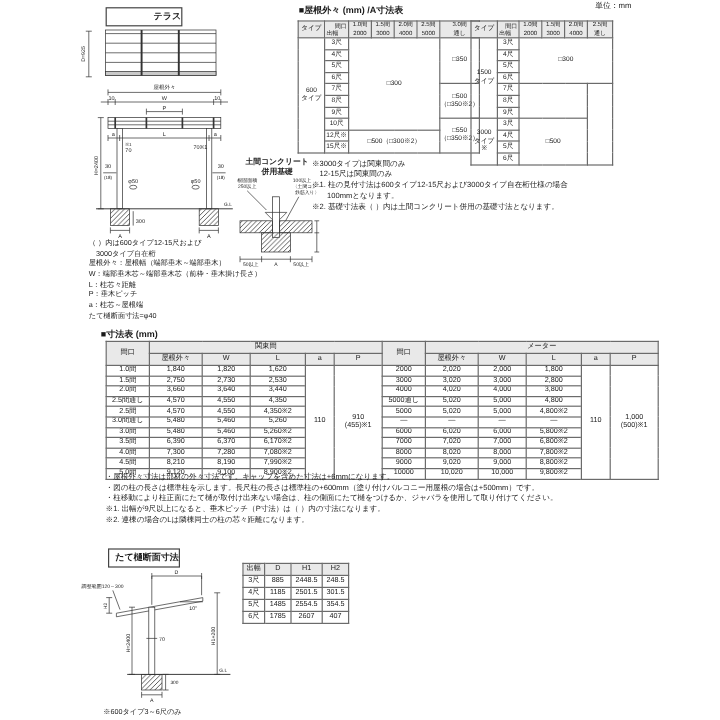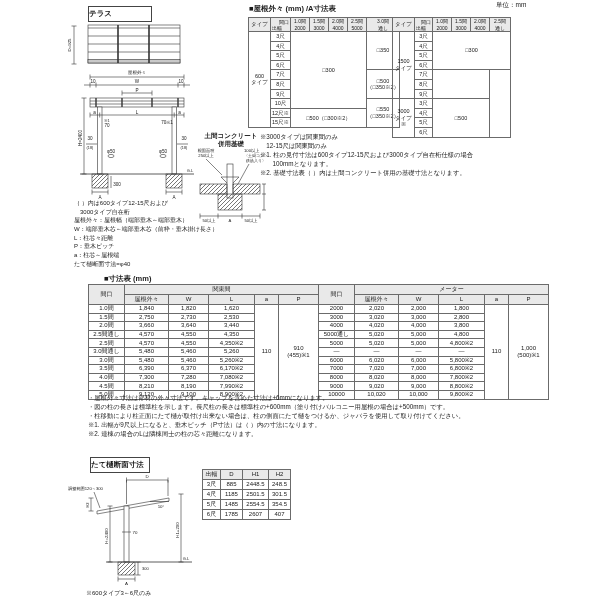--- a/index.html
+++ b/index.html
@@ -13,21 +13,21 @@
   .ft .hrow td{height:13px}
   .ft .h2l div{font-size:5px;line-height:1.25}
   .dt td{font-size:6px;line-height:1.2;height:7.6px}
   .dt .ghd td{height:9px;font-size:6px}
   .ct td{font-size:6px;line-height:1.2;height:9px}
   .diag{position:relative;background:linear-gradient(to bottom right,transparent 48.5%,#888 48.5%,#888 51.5%,transparent 51.5%)}
   .diag .ctr{position:absolute;top:0.5px;right:1px;font-size:5px}
   .diag .cbl{position:absolute;bottom:0.5px;left:1px;font-size:5px}
   .nb-b{border-bottom:none}
   .nb-t{border-top:none}
-  .title-box{border:1px solid #444;text-align:left;font-weight:bold;font-size:7.5px;padding:2px 0}
+  .title-box{border:1px solid #444;text-align:right;font-weight:bold;font-size:7.5px;padding:2px 0}
   .sec-head{font-weight:bold;font-size:7.5px}
   .notes{font-size:6.3px;line-height:1.42}
   .notes div{white-space:nowrap}
   .legend{font-size:6px;line-height:1.45}
   .legend div{white-space:nowrap}
   .unit{font-size:6.5px}
   .doma-title{font-size:6.5px;font-weight:bold;text-align:center;line-height:1.3}
   .cap{font-size:6px}
   svg text{font-family:"Liberation Sans",sans-serif;fill:#222}
 </style>
@@ -348,21 +348,21 @@
     <div>（ ）内は600タイプ12-15尺および</div>
     <div>　3000タイプ自在桁</div>
     <div>屋根外々：屋根幅（端部垂木～端部垂木）</div>
     <div>W：端部垂木芯～端部垂木芯（前枠・垂木掛け長さ）</div>
     <div>L：柱芯々距離</div>
     <div>P：垂木ピッチ</div>
     <div>a：柱芯～屋根端</div>
     <div>たて樋断面寸法=φ40</div>
   </div>
 
-  <div class="abs sec-head" style="left:104px;top:274px">■寸法表 (mm)</div>
+  <div class="abs sec-head" style="left:84px;top:274px">■寸法表 (mm)</div>
 
   <table class="abs spec dt" style="left:88px;top:284px">
     <colgroup>
       <col style="width:36px">
         <col style="width:44px">
         <col style="width:40px">
         <col style="width:46px">
         <col style="width:24px">
         <col style="width:40px">
       <col style="width:36px">

